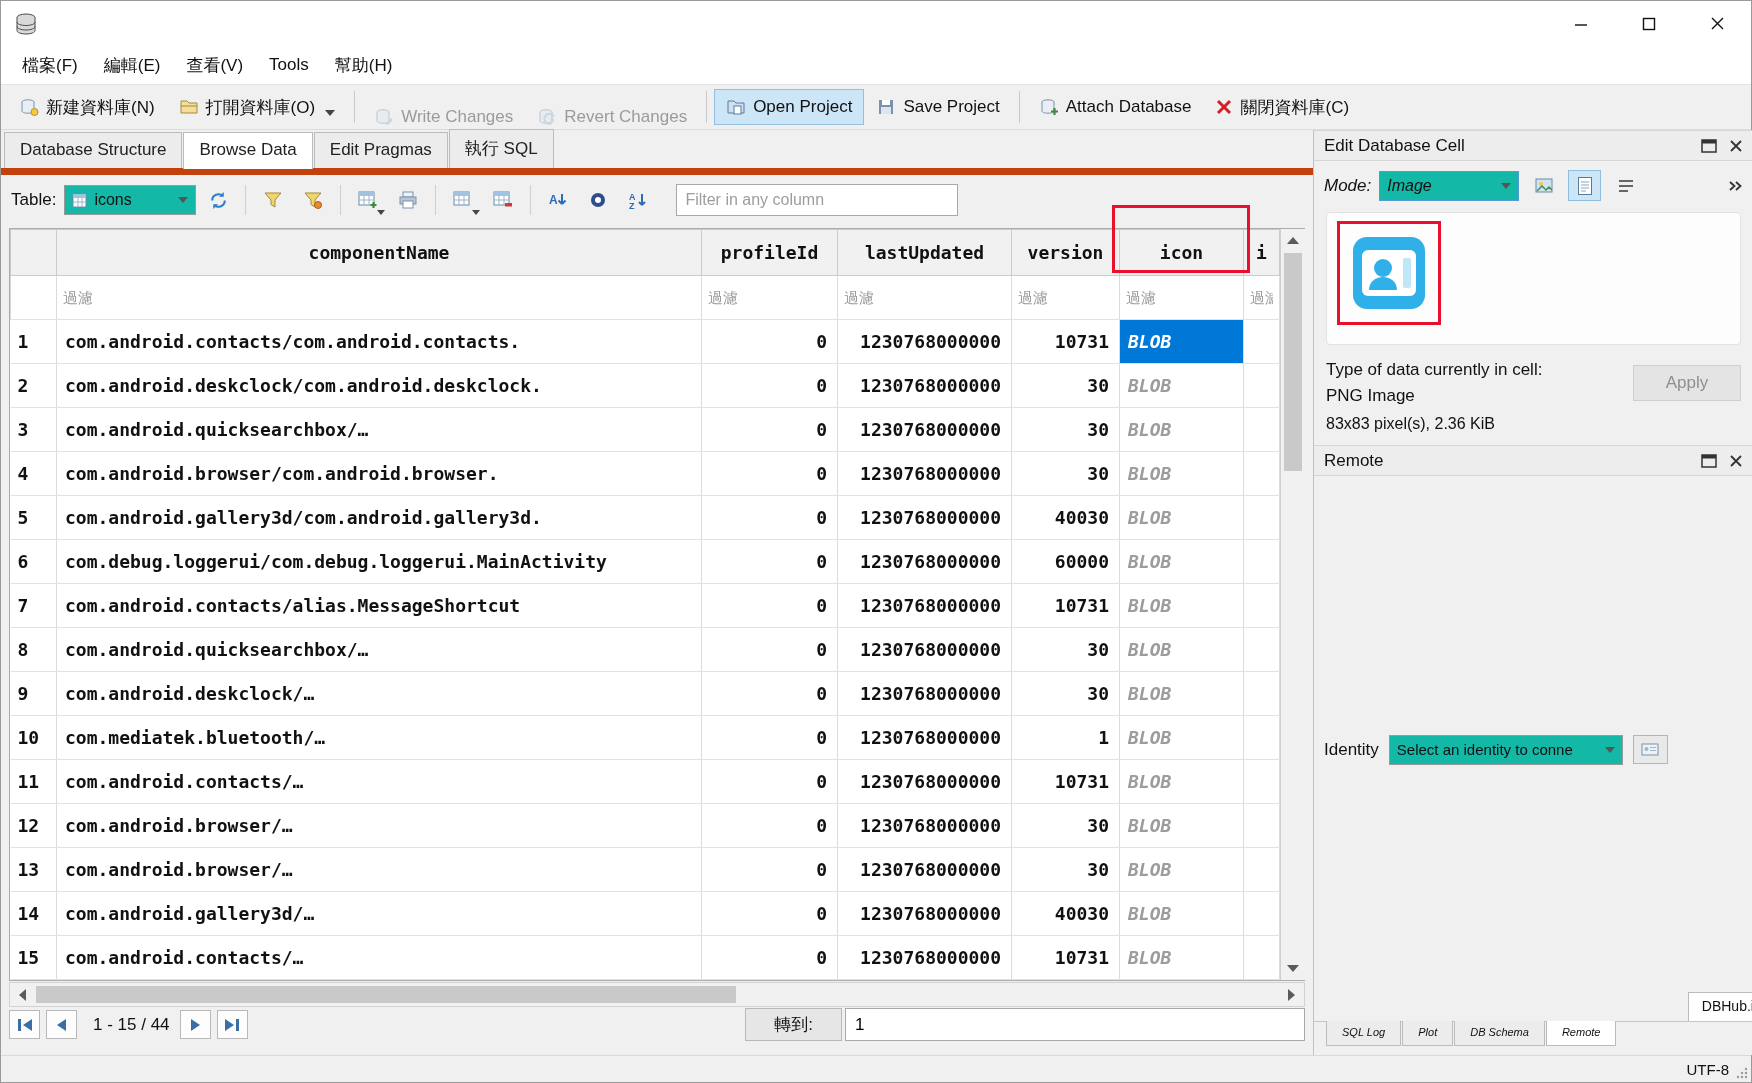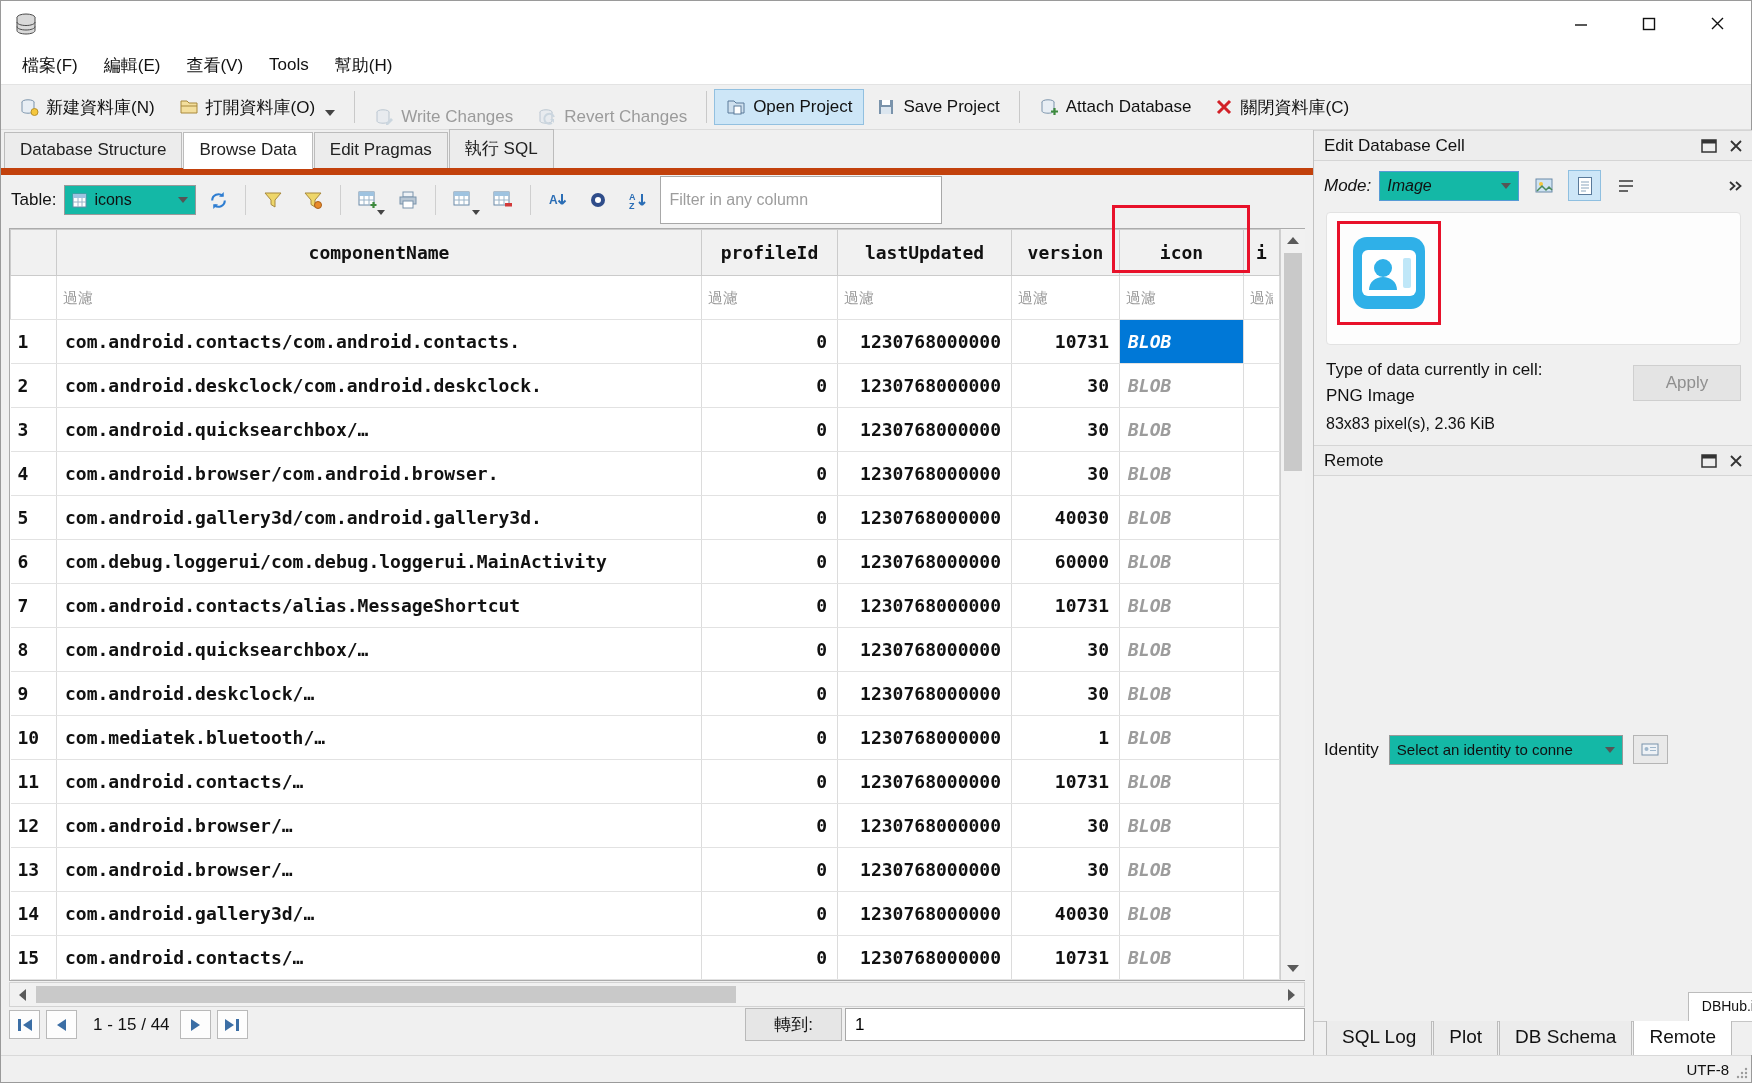--- a/index.html
+++ b/index.html
@@ -41,21 +41,21 @@
 
 
 .browsebar { height: 50px; display: flex; align-items: center; padding: 0 10px; gap: 4px; flex: 0 0 auto; }
 .browsebar .lbl { font-size: 17px; margin-right: 4px; }
 .combo { height: 30px; background: #14b8a6; border: 1px solid #999; display: flex; align-items: center; padding: 0 7px; gap: 7px; font-size: 16px; }
 .tablecombo { width: 132px; }
 .combo .caret { margin-left: auto; width: 0; height: 0; border-left: 5px solid transparent; border-right: 5px solid transparent; border-top: 6px solid #555; }
 .gbtn { width: 36px; height: 36px; display: flex; align-items: center; justify-content: center; position: relative; }
 .gbtn .mini-caret { position: absolute; right: 1px; bottom: 3px; width: 0; height: 0; border-left: 4px solid transparent; border-right: 4px solid transparent; border-top: 5px solid #444; }
 .gsep { width: 1px; height: 30px; background: #cfcfcf; margin: 0 5px; }
-.filterinput { height: 48px; width: 282px; border: 1px solid #a8a8a8; font-size: 16px; padding: 0 8px; font-family: "Liberation Sans", sans-serif; color: #222; background: #fff; }
+.filterinput { height: 32px; width: 282px; border: 1px solid #a8a8a8; font-size: 16px; padding: 0 8px; margin-left: 16px; font-family: "Liberation Sans", sans-serif; color: #222; background: #fff; }
 .filterinput::placeholder { color: #9d9d9d; }
 
 
 .gridarea { margin: 3px 8px 0; border: 1px solid #ababab; background: #fff; display: flex; flex: 0 0 auto; }
 table.grid { table-layout: fixed; border-collapse: collapse; width: 1269px; font-family: "DejaVu Sans Mono", monospace; }
 table.grid th { height: 46px; background: #f1f1f1; border: 1px solid #cbcbcb; font-size: 18px; font-weight: bold; text-align: center; overflow: hidden; white-space: nowrap; }
 .filterrow td { height: 34px; border: 1px solid #d7d7d7; background: #fff; overflow: hidden; padding: 0; }
 .filterrow input { width: 100%; height: 100%; border: none; outline: none; font-size: 15px; padding: 0 6px; background: transparent; font-family: "Liberation Sans", sans-serif; }
 .filterrow input::placeholder { color: #9b9b9b; }
 table.grid td { height: 44px; font-size: 18px; font-weight: bold; white-space: nowrap; overflow: hidden; border-right: 1px solid #dcdcdc; border-bottom: 1px solid #e2e2e2; }
@@ -130,21 +130,21 @@
 .rtoolbar { display: flex; gap: 14px; padding: 9px 12px 6px; }
 .rtable { flex: 1; margin: 8px 8px 0; border: 1px solid #cdcdcd; display: flex; flex-direction: column; min-height: 0; font-family: Liberation Mono, monospace; }
 .rthead { display: flex; height: 31px; border-bottom: 1px solid #d5d5d5; font-size: 16px; flex: 0 0 auto; }
 .rth1 { flex: 1; padding: 5px 8px; border-right: 1px solid #d5d5d5; }
 .rth2 { width: 90px; padding: 5px 8px; white-space: nowrap; overflow: hidden; }
 .rtbody { flex: 1; background: #fff; }
 .rhscroll { height: 25px; margin: 8px 8px 8px; background: #f1f1f1; border: 1px solid #d5d5d5; position: relative; display: flex; align-items: center; flex: 0 0 auto; }
 .rhs-thumb { position: absolute; left: 26px; width: 120px; top: 3px; bottom: 3px; background: #c9c9c9; }
 
 .bottomtabs { display: flex; align-items: flex-start; padding: 0 12px; height: 34px; flex: 0 0 auto; border-top: 1px solid #c6c6c6; background: #f0f0f0; }
-.btab { font-size: 19px; padding: 5px 15px 7px; background: #ececec; border: 1px solid #bcbcbc; border-top: none; margin-right: 1px; margin-top: -1px; }
+.btab { font-size: 11px; padding: 5px 15px 7px; background: #ececec; border: 1px solid #bcbcbc; border-top: none; margin-right: 1px; margin-top: -1px; font-style: italic; }
 .btab.active { background: #fff; }
 
 
 .statusbar { height: 27px; background: #f0f0f0; border-top: 1px solid #d9d9d9; display: flex; align-items: center; justify-content: flex-end; padding-right: 22px; font-size: 15px; flex: 0 0 auto; position: relative; }
 .grip { position: absolute; right: 3px; bottom: 3px; }
 </style>
 </head>
 <body>
 
 <div class="window">

